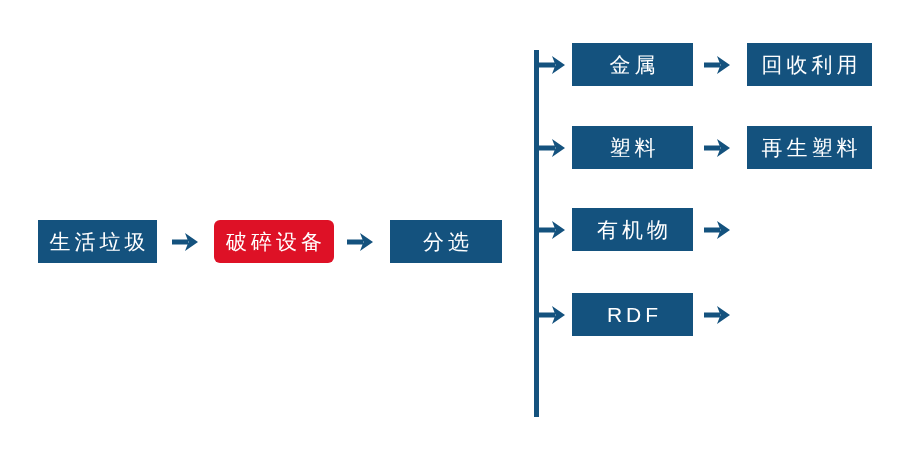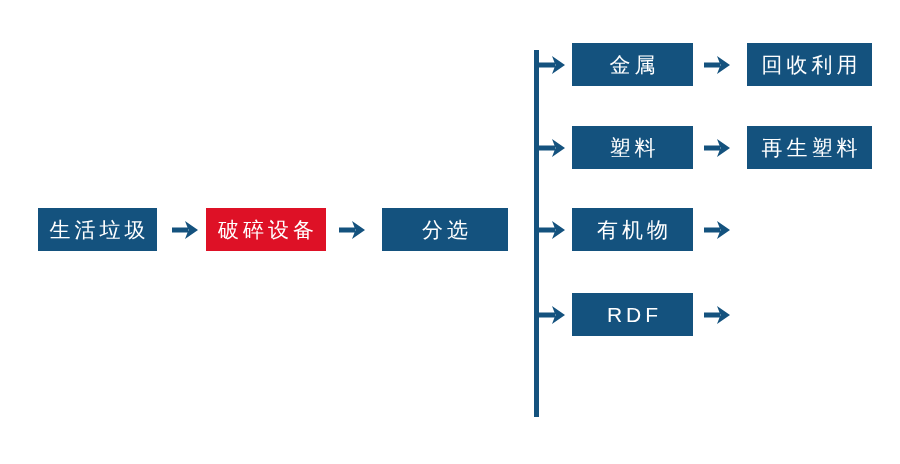--- a/index.html
+++ b/index.html
@@ -37,26 +37,26 @@
     white-space: nowrap;
   }
   .node span { padding-left: 4px; }
   .blue { background: var(--blue); }
   .red  { background: var(--red); }
   .arrow { flex: 0 0 auto; }
   .arrow svg { display: block; }
   .arrow path { fill: var(--blue); }
 
   
-  #main-row { left: 38px; top: 208px; }
+  #main-row { left: 38px; top: 220px; }
   #node-household-waste   { width: 119px; }
   #main-arrow-1 { margin-left: 15px; }
-  #node-crushing-equipment{ width: 120px; margin-left: 8px; }
+  #node-crushing-equipment{ width: 120px; margin-left: 16px; border-radius: 6px; }
   #main-arrow-2 { margin-left: 13px; }
-  #node-sorting           { width: 126px; margin-left: 17px; }
+  #node-sorting           { width: 112px; margin-left: 17px; }
 
   
   #branch-line {
     position: absolute;
     left: 534px;
     top: 50px;
     width: 5px;
     height: 367px;
     background: var(--blue);
   }

